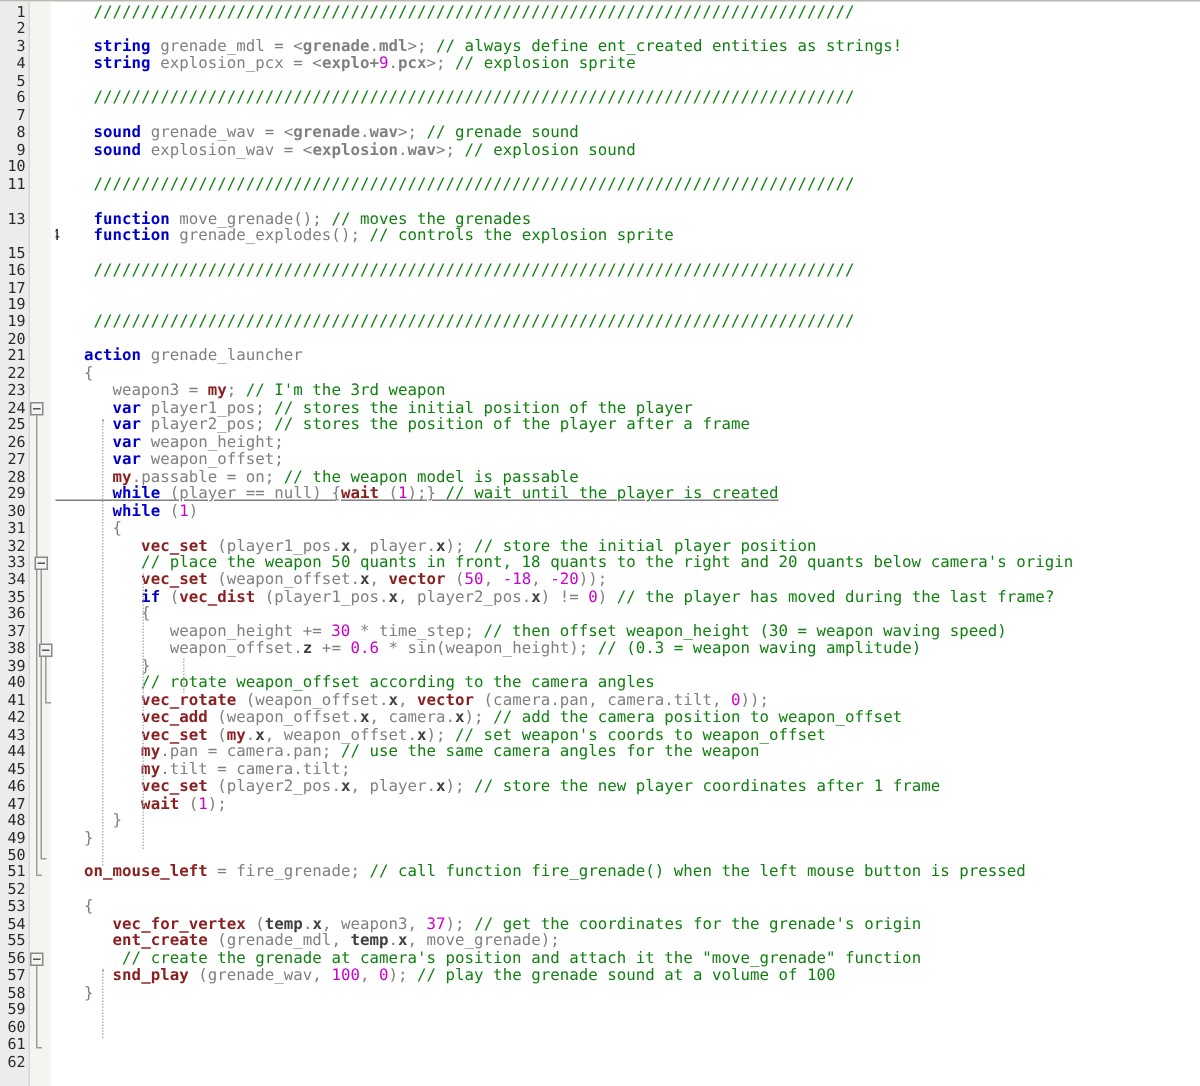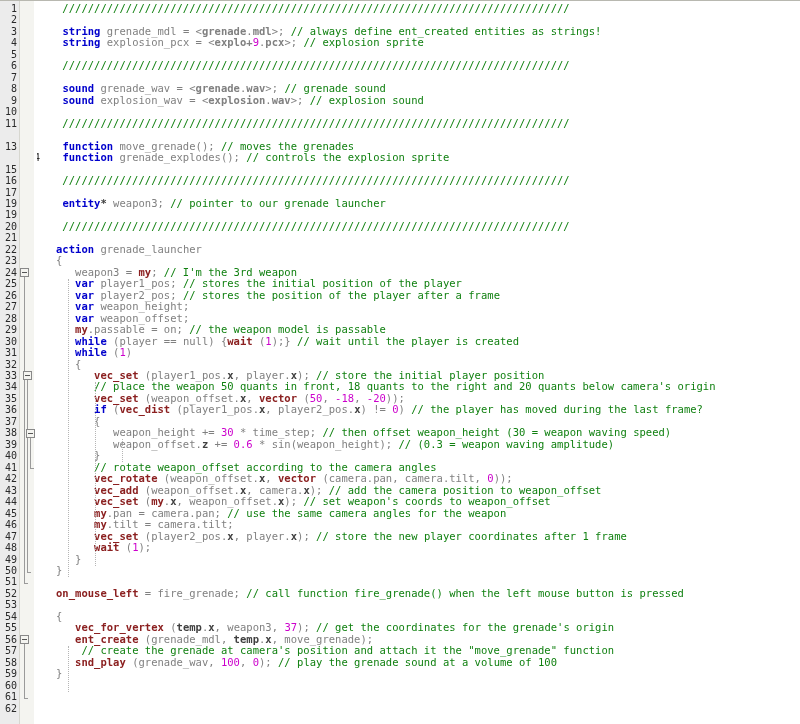--- a/index.html
+++ b/index.html
@@ -244,33 +244,32 @@
       <div class="row" style="margin-top: 0px;"><span class="id">    </span><span class="kw">sound</span><span class="id"> grenade_wav = &lt;</span><span class="str">grenade</span><span class="id">.</span><span class="str">wav</span><span class="id">&gt;; </span><span class="cmt">// grenade sound</span></div>
       <div class="row" style="margin-top: 0px;"><span class="id">    </span><span class="kw">sound</span><span class="id"> explosion_wav = &lt;</span><span class="str">explosion</span><span class="id">.</span><span class="str">wav</span><span class="id">&gt;; </span><span class="cmt">// explosion sound</span></div>
       <div class="row" style="margin-top: 0px;">&nbsp;</div>
       <div class="row" style="margin-top: 0px;"><span class="cmt">    ////////////////////////////////////////////////////////////////////////////////</span></div>
       <div class="row" style="margin-top: 0px;">&nbsp;</div>
       <div class="row" style="margin-top: 0px;"><span class="id">    </span><span class="kw">function</span><span class="id"> move_grenade(); </span><span class="cmt">// moves the grenades</span></div>
       <div class="row" style="margin-top: 0px;"><span class="id">    </span><span class="kw">function</span><span class="id"> grenade_explodes(); </span><span class="cmt">// controls the explosion sprite</span></div>
       <div class="row" style="margin-top: 0px;">&nbsp;</div>
       <div class="row" style="margin-top: 0px;"><span class="cmt">    ////////////////////////////////////////////////////////////////////////////////</span></div>
       <div class="row" style="margin-top: 0px;">&nbsp;</div>
-      <div class="row" style="margin-top: 0px;"><span class="id">    </span><span class="kw">entity</span><span class="mem">*</span><span class="id"> weapon3; </span><span class="cmt">// pointer to our grenade launcher</span></div>
       <div class="row" style="margin-top: 0px;">&nbsp;</div>
       <div class="row" style="margin-top: 0px;"><span class="cmt">    ////////////////////////////////////////////////////////////////////////////////</span></div>
       <div class="row" style="margin-top: 0px;">&nbsp;</div>
       <div class="row" style="margin-top: 0px;"><span class="id">   </span><span class="kw">action</span><span class="id"> grenade_launcher</span></div>
       <div class="row" style="margin-top: 0px;"><span class="id">   {</span></div>
       <div class="row" style="margin-top: 0px;"><span class="id">      weapon3 = </span><span class="fn">my</span><span class="id">; </span><span class="cmt">// I'm the 3rd weapon</span></div>
       <div class="row" style="margin-top: 0px;"><span class="id">      </span><span class="kw">var</span><span class="id"> player1_pos; </span><span class="cmt">// stores the initial position of the player</span></div>
       <div class="row" style="margin-top: 0px;"><span class="id">      </span><span class="kw">var</span><span class="id"> player2_pos; </span><span class="cmt">// stores the position of the player after a frame</span></div>
       <div class="row" style="margin-top: 0px;"><span class="id">      </span><span class="kw">var</span><span class="id"> weapon_height;</span></div>
       <div class="row" style="margin-top: 0px;"><span class="id">      </span><span class="kw">var</span><span class="id"> weapon_offset;</span></div>
       <div class="row" style="margin-top: 0px;"><span class="id">      </span><span class="fn">my</span><span class="id">.passable = on; </span><span class="cmt">// the weapon model is passable</span></div>
-      <div class="row" style="margin-top: 0px;"><span class="id">      </span><span class="kw">while</span><span class="id"> (player == null) {</span><span class="fn">wait</span><span class="id"> (</span><span class="num">1</span><span class="id">);} </span><span class="cmt">// wait until the player is created</span></div>
+      <div class="row" style="margin-top: 0px; text-decoration: underline;"><span class="id">      </span><span class="kw">while</span><span class="id"> (player == null) {</span><span class="fn">wait</span><span class="id"> (</span><span class="num">1</span><span class="id">);} </span><span class="cmt">// wait until the player is created</span></div>
       <div class="row" style="margin-top: 0px;"><span class="id">      </span><span class="kw">while</span><span class="id"> (</span><span class="num">1</span><span class="id">)</span></div>
       <div class="row" style="margin-top: 0px;"><span class="id">      {</span></div>
       <div class="row" style="margin-top: 0px;"><span class="id">         </span><span class="fn">vec_set</span><span class="id"> (player1_pos.</span><span class="mem">x</span><span class="id">, player.</span><span class="mem">x</span><span class="id">); </span><span class="cmt">// store the initial player position</span></div>
       <div class="row" style="margin-top: 0px;"><span class="id">         </span><span class="cmt">// place the weapon 50 quants in front, 18 quants to the right and 20 quants below camera's origin</span></div>
       <div class="row" style="margin-top: 0px;"><span class="id">         </span><span class="fn">vec_set</span><span class="id"> (weapon_offset.</span><span class="mem">x</span><span class="id">, </span><span class="fn">vector</span><span class="id"> (</span><span class="num">50</span><span class="id">, </span><span class="num">-18</span><span class="id">, </span><span class="num">-20</span><span class="id">));</span></div>
       <div class="row" style="margin-top: 0px;"><span class="id">         </span><span class="kw">if</span><span class="id"> (</span><span class="fn">vec_dist</span><span class="id"> (player1_pos.</span><span class="mem">x</span><span class="id">, player2_pos.</span><span class="mem">x</span><span class="id">) != </span><span class="num">0</span><span class="id">) </span><span class="cmt">// the player has moved during the last frame?</span></div>
       <div class="row" style="margin-top: 0px;"><span class="id">         {</span></div>
       <div class="row" style="margin-top: 0px;"><span class="id">            weapon_height += </span><span class="num">30</span><span class="id"> * time_step; </span><span class="cmt">// then offset weapon_height (30 = weapon waving speed)</span></div>
       <div class="row" style="margin-top: 0px;"><span class="id">            weapon_offset.</span><span class="mem">z</span><span class="id"> += </span><span class="num">0.6</span><span class="id"> * sin(weapon_height); </span><span class="cmt">// (0.3 = weapon waving amplitude)</span></div>
       <div class="row" style="margin-top: 0px;"><span class="id">         }</span></div>

